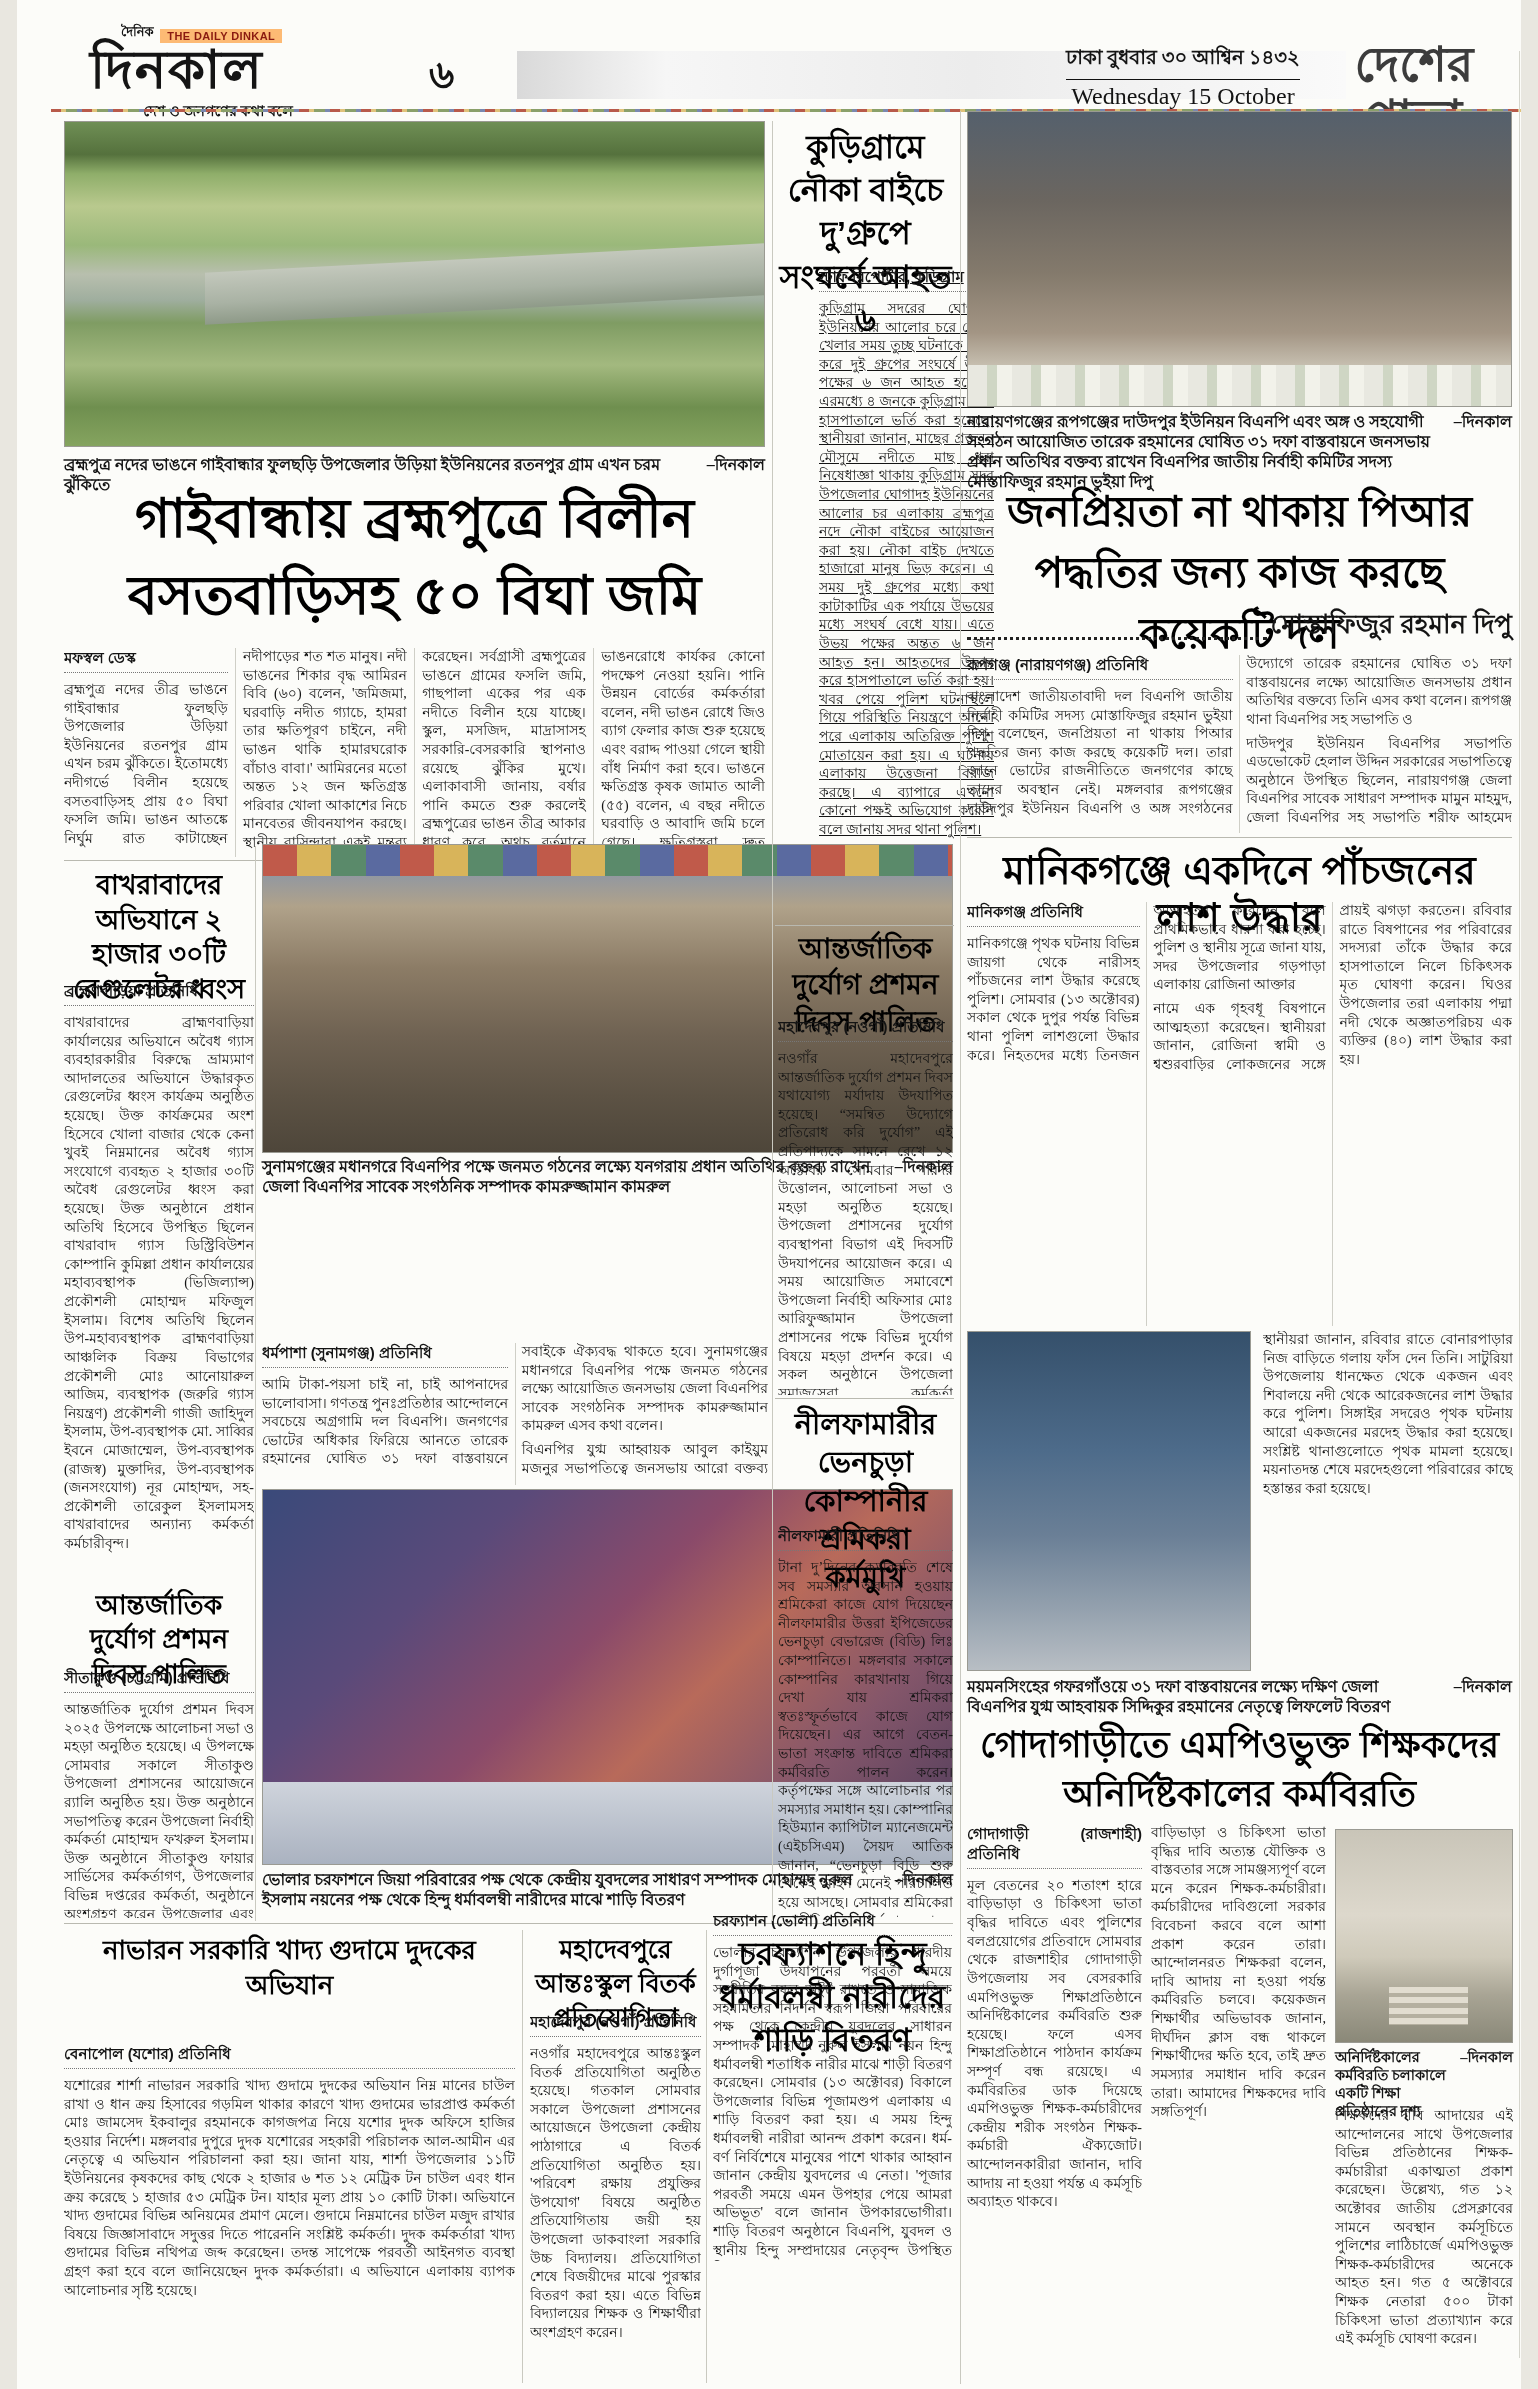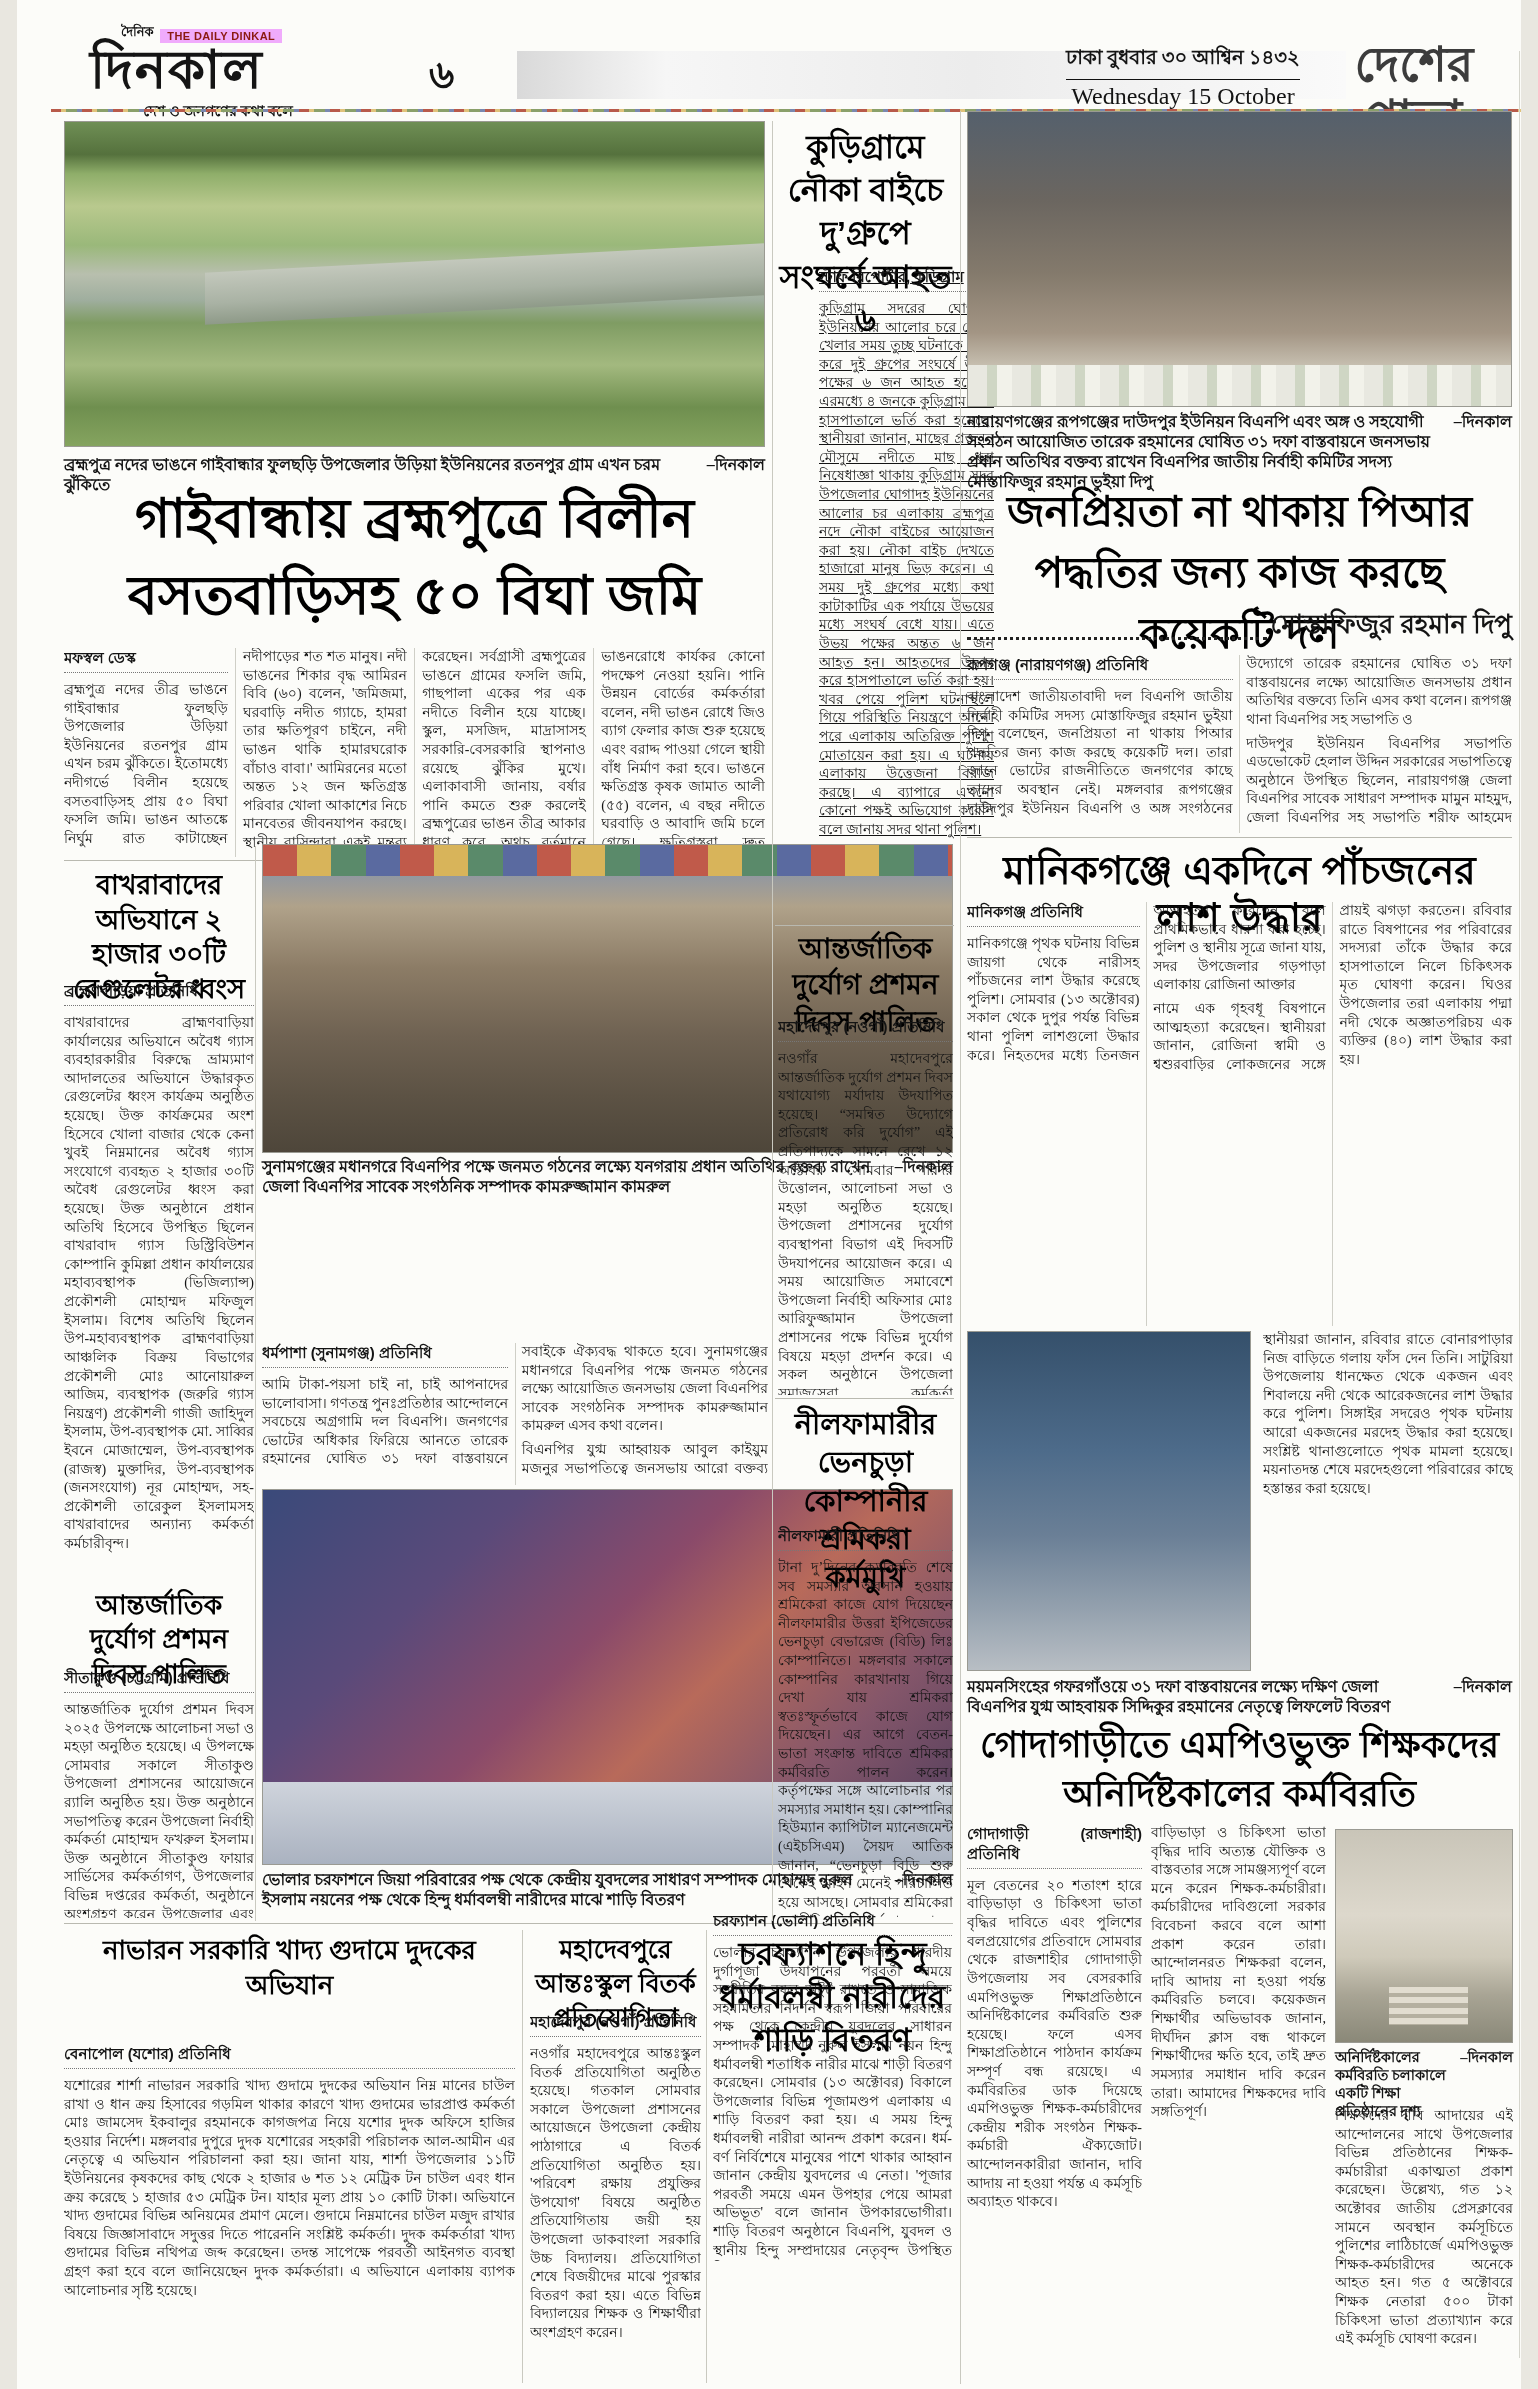--- a/index.html
+++ b/index.html
@@ -2,21 +2,21 @@
 <html lang="bn" style="font-size:13.7px"><head>
 <meta charset="utf-8">
 <style>
   html,body{margin:0;padding:0;background:#e9e7e0;}
   .page{position:relative;width:1504px;height:2389px;background:#fcfcf9;margin:0 auto;
         font-family:"Liberation Serif","DejaVu Serif",serif;color:#141414;overflow:hidden;}
   
   .masthead{position:absolute;left:73px;top:22px;width:299px;}
   .brand-top{display:flex;align-items:flex-end;gap:6.8px;margin-left:31px;}
   .brand-prefix{font-size:13px;font-weight:bold;}
-  .brand-en{background:#f0abfc;color:#8a1a10;font-size:11px;font-weight:bold;padding:0.9px 6.8px;
+  .brand-en{background:#fdba74;color:#8a1a10;font-size:11px;font-weight:bold;padding:0.9px 6.8px;
             font-family:"Liberation Sans",sans-serif;letter-spacing:0.4px;}
   .brand{font-size:53px;font-weight:900;line-height:1.05;letter-spacing:1.7px;}
   .tagline{font-size:14.5px;font-weight:bold;margin-top:1.7px;text-align:center;width:256px;}
   .page-num{position:absolute;left:412px;top:44px;font-size:39px;font-weight:bold;}
   .graybar{position:absolute;left:500px;top:51px;width:829px;height:48px;
            background:linear-gradient(90deg,#d9d9d9,#f6f6f6 18%,#ececec 55%,#fafafa 100%);}
   .dateblock{position:absolute;left:1038px;top:43px;width:256px;text-align:center;}
   .date-bn{font-size:19.7px;font-weight:bold;padding-bottom:4px;border-bottom:1.7px solid #111;display:inline-block;}
   .date-en{font-size:24px;padding:2.6px 0 1.7px;border-bottom:2.6px solid #111;display:inline-block;margin-top:0.9px;}
   .section-title{position:absolute;left:1290px;top:39px;width:214px;font-size:48px;font-weight:bold;

